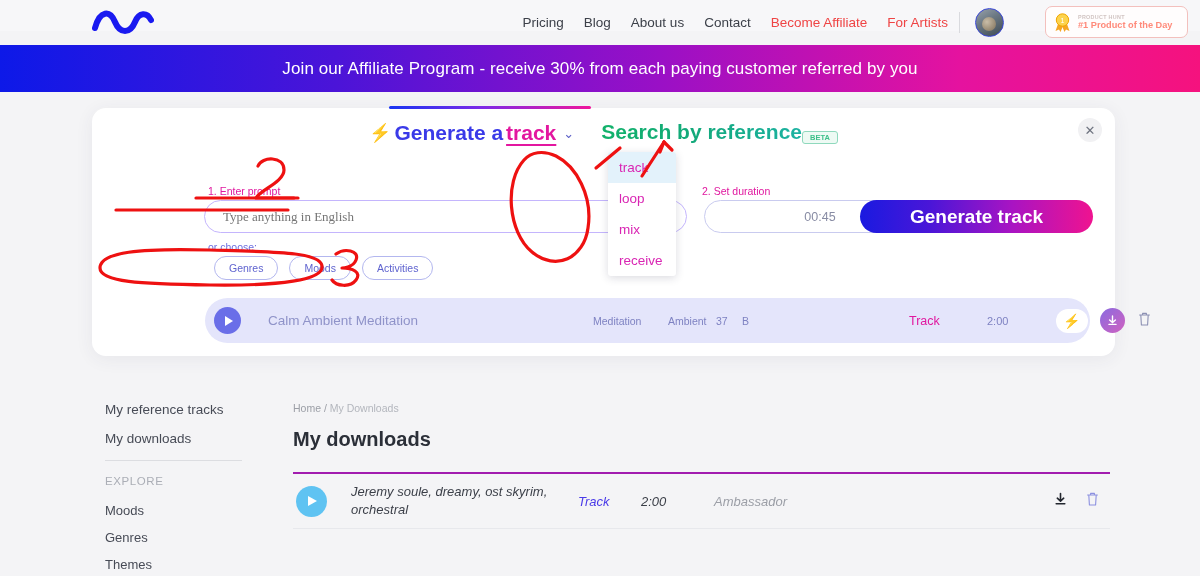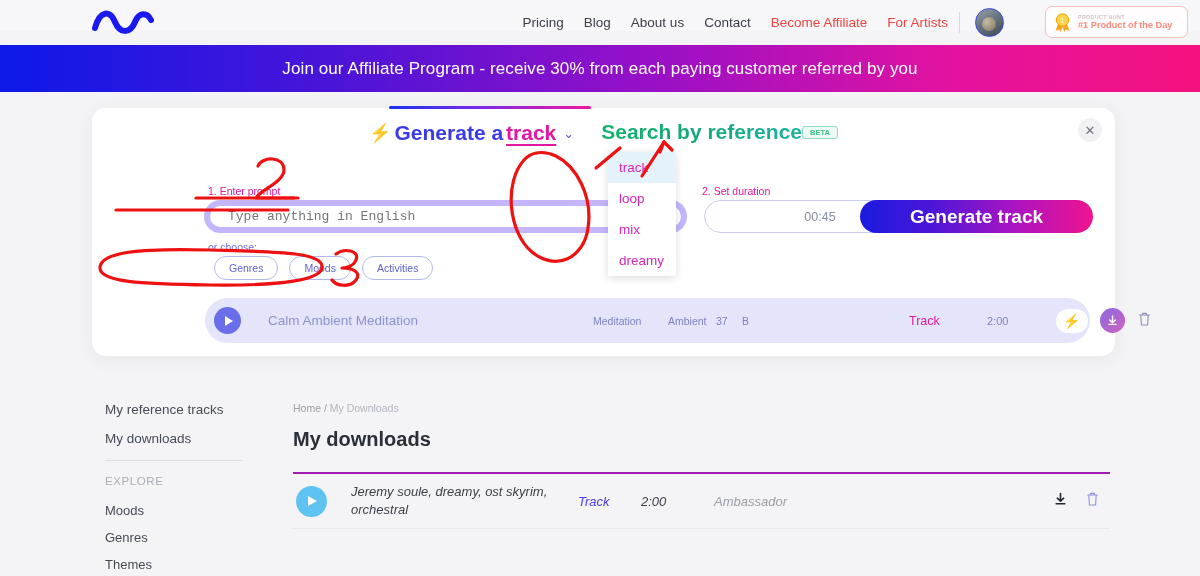--- a/index.html
+++ b/index.html
@@ -73,44 +73,44 @@
 
   
   .tabs { position: absolute; left: 0; top: 12px; width: 100%; display: flex; justify-content: center; gap: 27px; align-items: baseline; }
   .tab-gen { font-size: 21px; font-weight: bold; color: #3a3ae8; display: flex; align-items: center; gap: 3px; cursor: pointer; }
   .bolt-ic { color: #4a3ae8; font-size: 18px; }
   .tab-kind { color: #e317a0; text-decoration: underline; text-underline-offset: 4px; text-decoration-thickness: 2px; }
   .caret { color: #5b5fc7; font-size: 13px; font-weight: normal; margin-left: 4px; }
   .tab-search { font-size: 21px; font-weight: bold; cursor: pointer;
     background: linear-gradient(90deg,#12b26a 0%, #13a97b 40%, #1fb5b0 100%);
     -webkit-background-clip: text; background-clip: text; color: transparent;
-    display: flex; align-items: center; gap: 0; }
+    display: flex; align-items: flex-end; gap: 0; }
   .beta {
     font-size: 7.5px; font-weight: bold; color: #3ec08a; border: 1px solid #8fd9bd;
     border-radius: 3px; padding: 1px 7px; background: #eefaf4; position: relative; top: 0px;
   }
 
   
   .dropdown {
     position: absolute; left: 516px; top: 44px; width: 68px;
     background: #ffffff; border-radius: 3px;
     box-shadow: 0 2px 9px rgba(40,40,70,.17); overflow: hidden; z-index: 9;
   }
   .dd-item { font-size: 13.5px; color: #d925b3; padding: 8px 11px; cursor: pointer; }
   .dd-item.sel { background: #e3f2fb; }
 
   
   .lbl-step { position: absolute; font-size: 10.5px; color: #e0189f; font-weight: 500; }
   .lbl1 { left: 116px; top: 77px; }
   .lbl2 { left: 610px; top: 77px; }
   .prompt-input {
     position: absolute; left: 112px; top: 92px; width: 483px; height: 33px;
-    border: 6px solid #c4b5fd; border-radius: 17px; background: #fff;
+    border: 1px solid #c4b5fd; border-radius: 17px; background: #fff;
     font-size: 13px; color: #a9adc8; padding: 8px 18px; outline: none;
-    font-family: Liberation Mono, monospace;
+    font-family: Liberation Serif, serif;
   }
   .or-choose { position: absolute; left: 116px; top: 133px; font-size: 10.5px; color: #6d6fe0; }
   .chips { position: absolute; left: 122px; top: 148px; display: flex; gap: 11px; }
   .chip {
     border: 1px solid #b3b7ef; border-radius: 14px; padding: 5px 14px;
     font-size: 10.5px; color: #5f63cf; background: #fff; cursor: pointer;
   }
 
   
   .dur-input {
@@ -235,21 +235,21 @@
       <div class="tab-search">
         <span>Search by reference</span>
         <span class="beta">BETA</span>
       </div>
     </div>
 
     <div class="dropdown">
       <div class="dd-item sel">track</div>
       <div class="dd-item">loop</div>
       <div class="dd-item">mix</div>
-      <div class="dd-item">dreamy</div>
+      <div class="dd-item">receive</div>
     </div>
 
     <div class="lbl-step lbl1">1. Enter prompt</div>
     <input class="prompt-input" placeholder="Type anything in English" style="">
 
     <div class="or-choose">or choose:</div>
     <div class="chips">
       <div class="chip">Genres</div>
       <div class="chip">Moods</div>
       <div class="chip">Activities</div>

